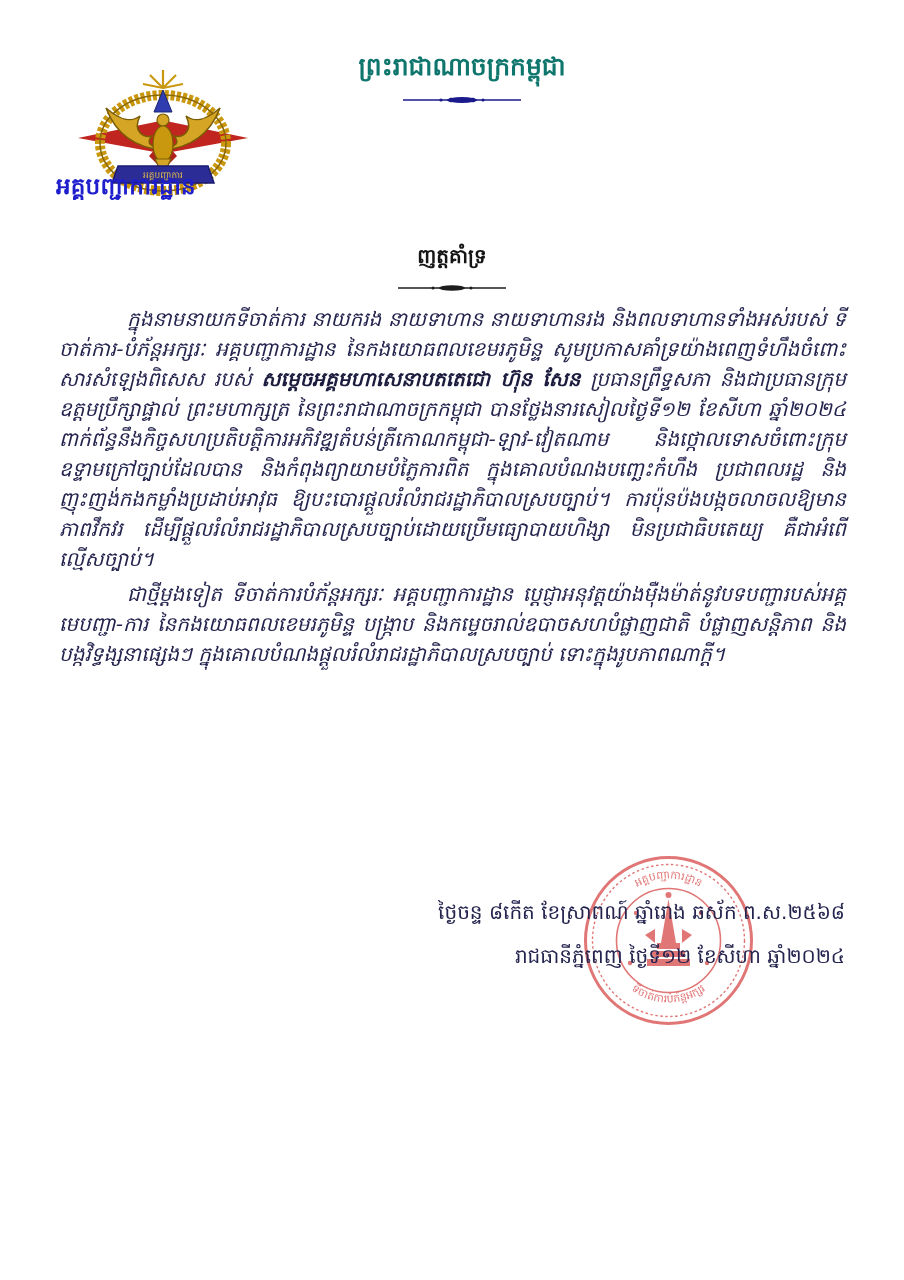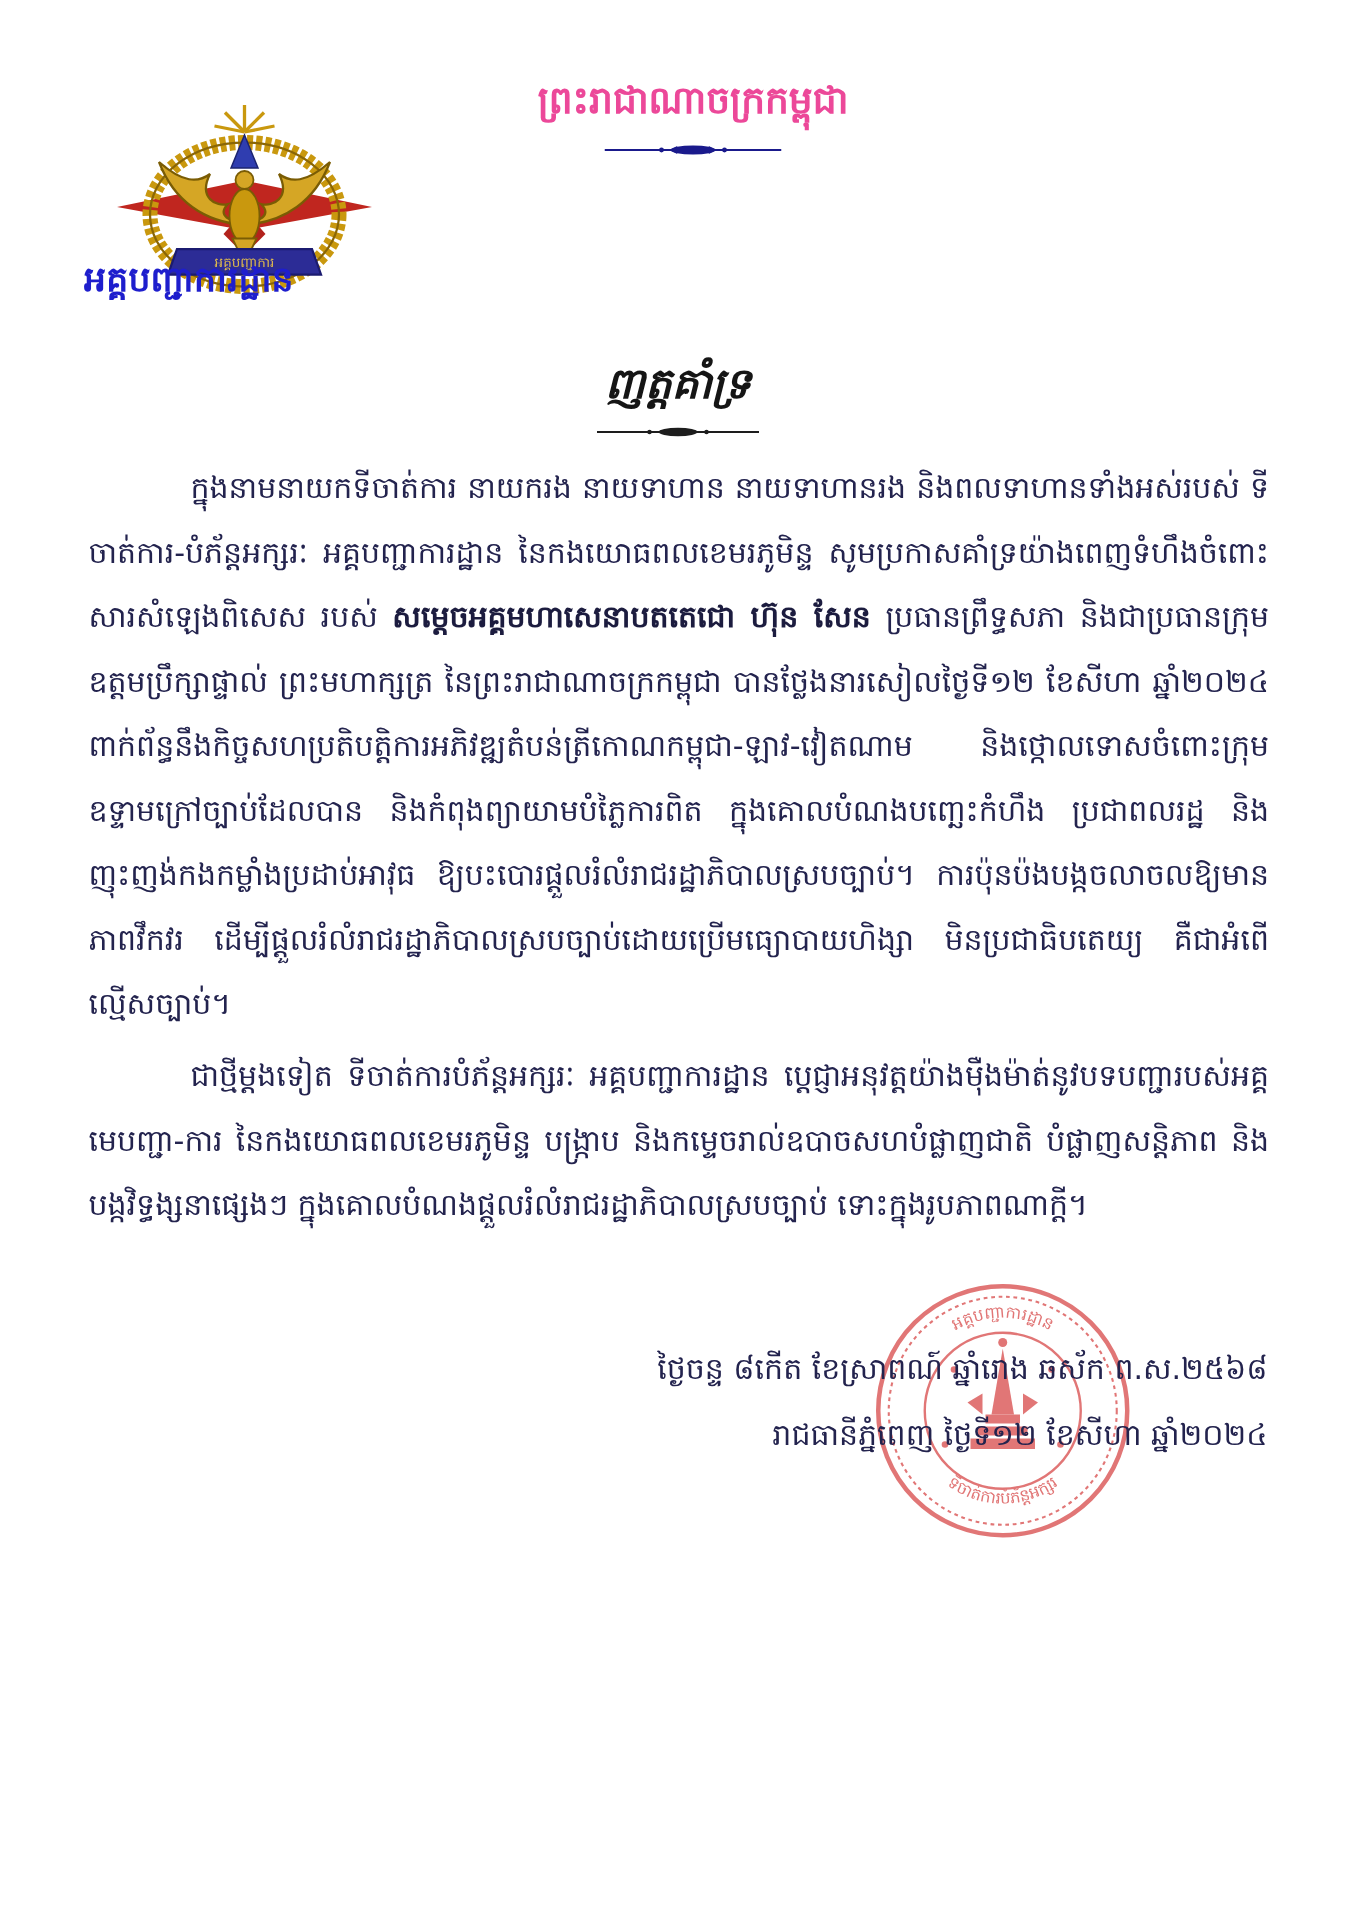--- a/index.html
+++ b/index.html
@@ -6,31 +6,31 @@
   .page{
     position:relative;width:904px;height:1280px;background:#ffffff;
     font-family:"DejaVu Sans","Liberation Sans",sans-serif;
     overflow:hidden;margin:0 auto;
   }
   
   .emblem{position:absolute;left:74px;top:58px;width:178px;height:140px;}
   .org-line{position:absolute;left:56px;font-weight:bold;color:#1e1ecd;font-size:23px;letter-spacing:.2px;white-space:nowrap;}
   .org-line.l1{top:172px;}
   .org-line.l2{top:213px;}
-  .center-head{position:absolute;left:242px;top:50px;width:440px;text-align:center;color:#ec4899;font-weight:bold;}
+  .center-head{position:absolute;left:242px;top:50px;width:440px;text-align:center;color:#0f766e;font-weight:bold;}
   .kingdom{font-size:25px;line-height:34px;}
   .motto{font-size:23px;line-height:32px;margin-top:8px;word-spacing:22px;}
   .hdr-divider{margin-top:10px;}
   
   .title-block{position:absolute;left:0;top:238px;width:904px;text-align:center;color:#151515;}
-  .doc-title{font-size:28px;font-weight:bold;line-height:36px;font-style:italic;}
+  .doc-title{font-size:20px;font-weight:bold;line-height:36px;}
   .title-divider{margin-top:6px;}
   
   .body-text{position:absolute;left:59px;top:304px;width:787px;color:#23234e;font-size:20px;}
-  .para{margin:0 0 5px 0;line-height:43px;text-align:justify;text-indent:68px;}
+  .para{margin:0 0 5px 0;line-height:30px;text-align:justify;text-indent:68px;font-style:italic;}
   .bold-name{font-weight:bold;color:#1c1c3f;}
   
   .stamp{position:absolute;left:581px;top:851px;width:175px;height:179px;opacity:.86;mix-blend-mode:multiply;}
   .signoff{position:absolute;right:59px;top:890px;text-align:right;color:#23234e;font-size:20px;line-height:44px;white-space:nowrap;}
   .divider-svg{display:inline-block;vertical-align:middle;}
 </style>
 </head>
 <body>
 
 <div class="page">

